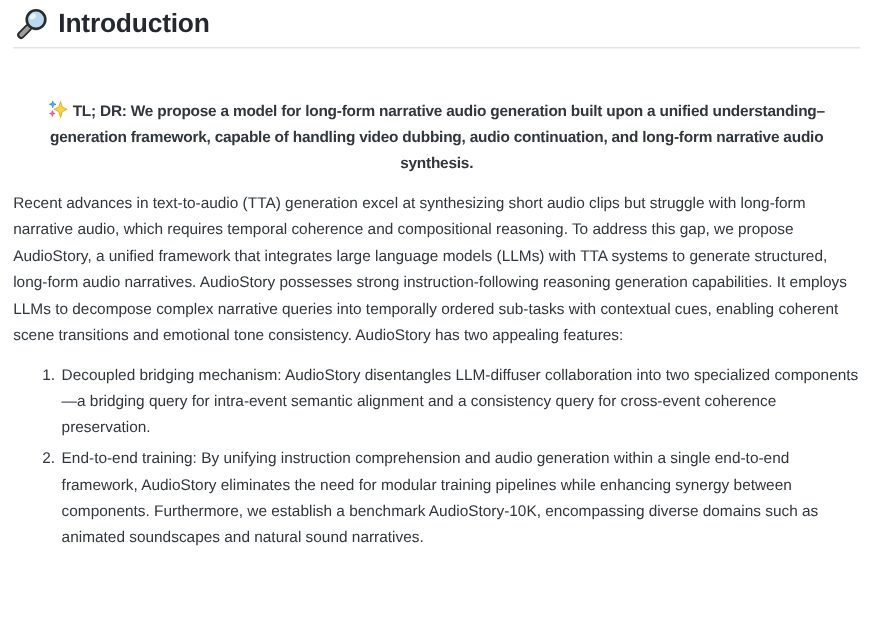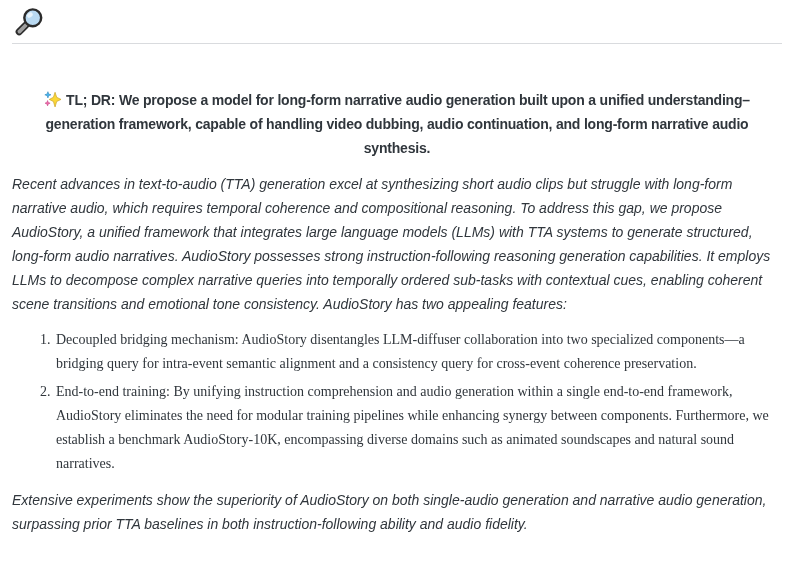--- a/index.html
+++ b/index.html
@@ -49,54 +49,54 @@
     letter-spacing: -0.2px;
     text-align: center;
   }
   .icon-sparkles {
     width: 17px;
     height: 17px;
     vertical-align: -3px;
     margin-right: 5px;
   }
 
-  .para { margin: 0 0 12px; font-style: italic; }
+  .para { margin: 0 0 12px; }
 
   ol.features {
     margin: 0 0 12px;
     padding-left: 42px;
   }
-  ol.features li { margin: 0 0 4px; padding-left: 2px; font-family: Liberation Serif, serif; }
+  ol.features li { margin: 0 0 4px; padding-left: 2px; }
 
   .closing { margin: 0; }
 </style>
 </head>
 <body>
 
 <div class="page">
 
   <div class="heading-row">
     <svg class="icon-magnifier" viewBox="0 0 32 32" aria-hidden="true">
       <path d="M12.5 19.5 L5.5 26.5" stroke="#2b2b2b" stroke-width="7.5" stroke-linecap="round"></path>
       <path d="M12.5 19.5 L5.8 26.2" stroke="#9e9e9e" stroke-width="4" stroke-linecap="round"></path>
       <circle cx="20" cy="11.5" r="9" fill="#b9d9f1" stroke="#2b2b2b" stroke-width="2.6"></circle>
       <ellipse cx="17" cy="8.6" rx="3.3" ry="2.4" fill="#e8f3fb" transform="rotate(-38 17 8.6)"></ellipse>
     </svg>
+    <h1>Introduction</h1>
   </div>
 
   <hr class="heading-divider">
 
   <p class="tldr"><svg class="icon-sparkles" viewBox="0 0 20 20" aria-hidden="true">
         <path d="M13 1.5 L14.9 7.4 L20 9.9 L14.9 12.4 L13 18.8 L11.1 12.4 L6.2 9.9 L11.1 7.4 Z" fill="#fbd737" stroke="#c9a227" stroke-width="0.8"></path>
         <path d="M4.6 0.8 L5.5 3.5 L8.2 4.5 L5.5 5.5 L4.6 8.2 L3.7 5.5 L1 4.5 L3.7 3.5 Z" fill="#49b8f1" stroke="#1976b2" stroke-width="0.6"></path>
         <path d="M4.2 11.2 L5 13.4 L7.2 14.3 L5 15.2 L4.2 17.5 L3.4 15.2 L1.2 14.3 L3.4 13.4 Z" fill="#f06daa" stroke="#c2367e" stroke-width="0.6"></path>
       </svg><span>TL; DR: We propose a model for long-form narrative audio generation built upon a unified understanding–generation framework, capable of handling video dubbing, audio continuation, and long-form narrative audio synthesis.</span></p>
 
   <p class="para">Recent advances in text-to-audio (TTA) generation excel at synthesizing short audio clips but struggle with long-form narrative audio, which requires temporal coherence and compositional reasoning. To address this gap, we propose AudioStory, a unified framework that integrates large language models (LLMs) with TTA systems to generate structured, long-form audio narratives. AudioStory possesses strong instruction-following reasoning generation capabilities. It employs LLMs to decompose complex narrative queries into temporally ordered sub-tasks with contextual cues, enabling coherent scene transitions and emotional tone consistency. AudioStory has two appealing features:</p>
 
   <ol class="features">
     <li>Decoupled bridging mechanism: AudioStory disentangles LLM-diffuser collaboration into two specialized components—a bridging query for intra-event semantic alignment and a consistency query for cross-event coherence preservation.</li>
     <li>End-to-end training: By unifying instruction comprehension and audio generation within a single end-to-end framework, AudioStory eliminates the need for modular training pipelines while enhancing synergy between components. Furthermore, we establish a benchmark AudioStory-10K, encompassing diverse domains such as animated soundscapes and natural sound narratives.</li>
   </ol>
 
-  <p class="para closing">Extensive experiments show the superiority of AudioStory on both single-audio generation and narrative audio generation, surpassing prior TTA baselines in both instruction-following ability and audio fidelity.</p>
 
 </div>
 
 </body></html>

